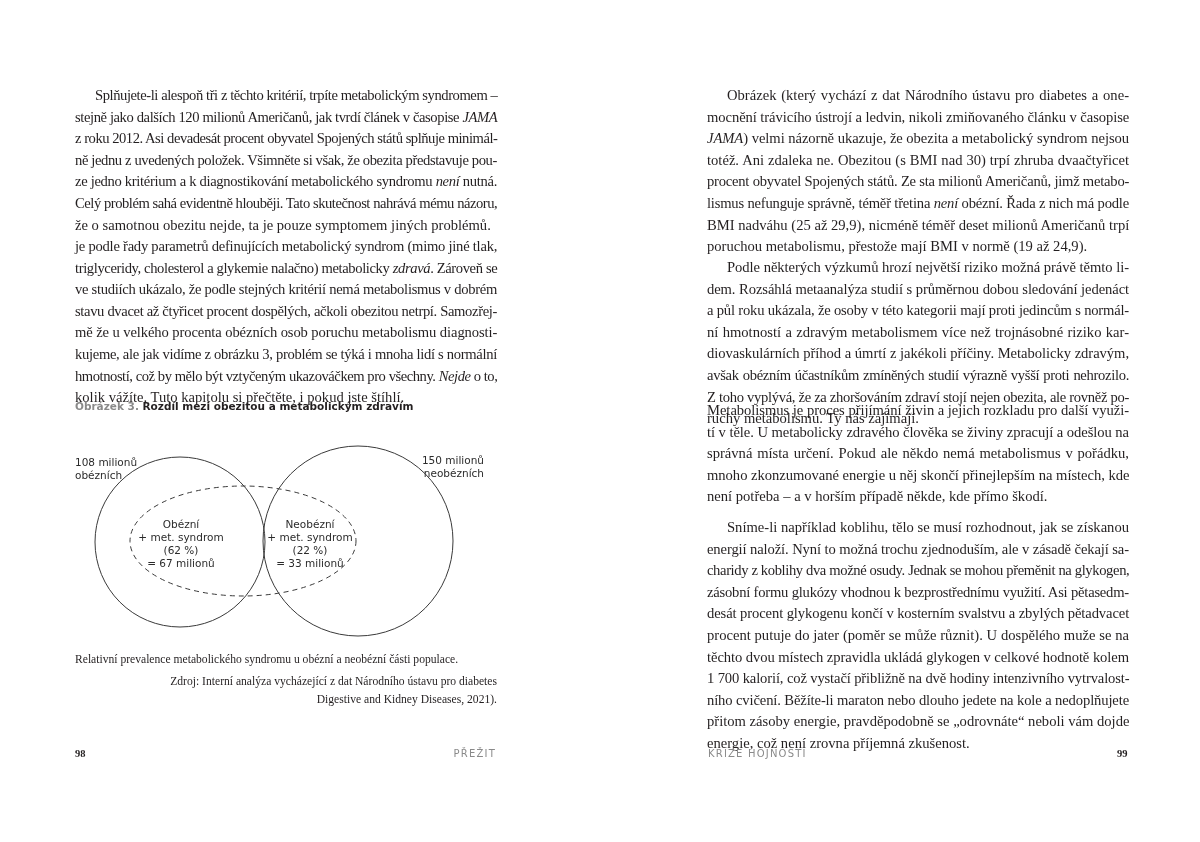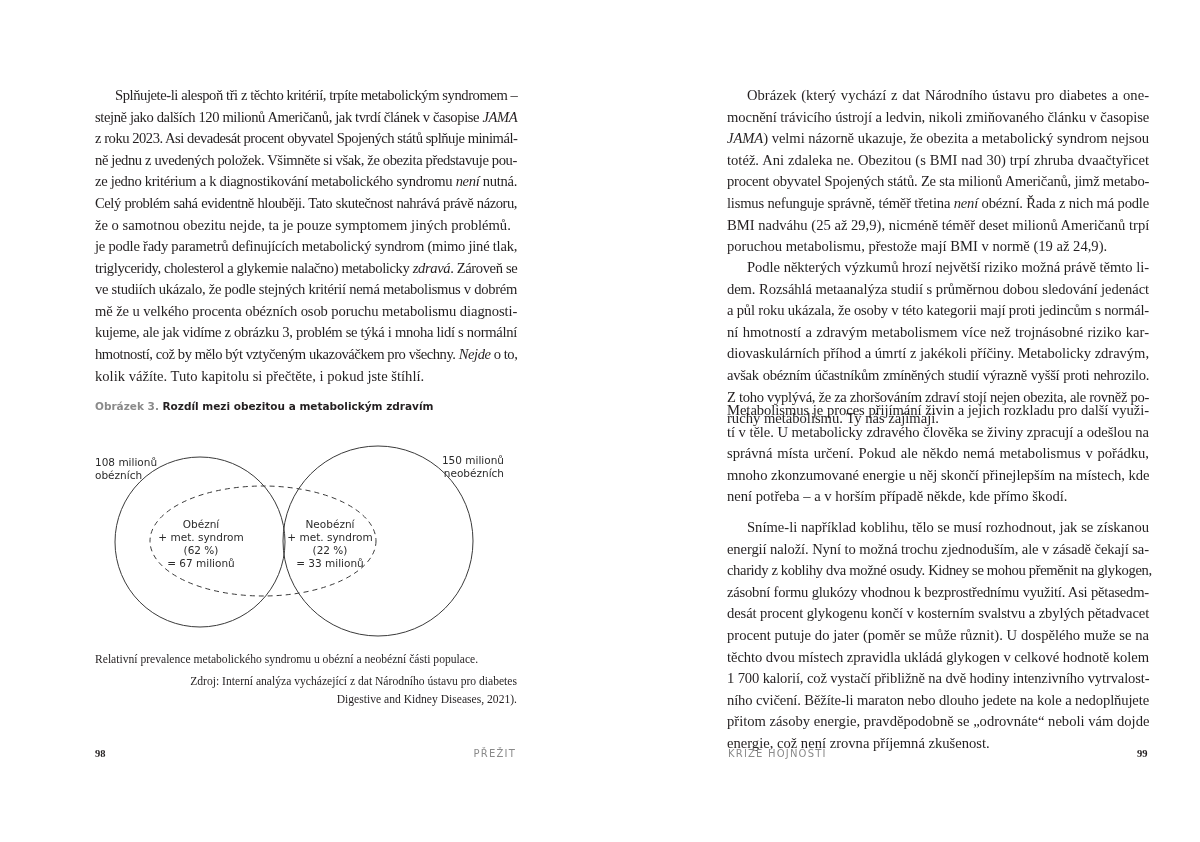--- a/index.html
+++ b/index.html
@@ -1,21 +1,21 @@
 <!DOCTYPE html>
 <html><head>
   <meta charset="utf-8">
   <style>
     html, body { margin: 0; padding: 0; background: #ffffff; }
     body {
       width: 1200px; height: 842px; position: relative; overflow: hidden;
       font-family: "Liberation Serif", "DejaVu Serif", serif;
       color: #231f20;
     }
-    .page { position: absolute; top: 0; height: 842px; margin-left: 20px; }
+    .page { position: absolute; top: 0; height: 842px; }
     .page-left { left: 0; width: 600px; }
     .page-right { left: 600px; width: 600px; }
 
     .text-block {
       position: absolute;
       width: 422px;
       font-size: 14.6px;
       line-height: 21.6px;
       text-align: justify;
       text-align-last: left;
@@ -62,31 +62,32 @@
     }
   </style>
 </head>
 <body>
 
 <div class="page page-left">
 
   <div class="text-block" style="top:85px">
     <span class="line indent" style="display: block; letter-spacing: -0.427px;">Splňujete-li alespoň tři z těchto kritérií, trpíte metabolickým syndromem –</span>
     <span class="line" style="display: block; letter-spacing: -0.4px;">stejně jako dalších 120 milionů Američanů, jak tvrdí článek v časopise <span class="it">JAMA</span></span>
-    <span class="line" style="display: block; letter-spacing: -0.474px;">z roku 2023. Asi devadesát procent obyvatel Spojených států splňuje minimál-</span>
+    <span class="line" style="display: block; letter-spacing: -0.474px;">z roku 2012. Asi devadesát procent obyvatel Spojených států splňuje minimál-</span>
     <span class="line" style="display: block; letter-spacing: -0.387px;">ně jednu z uvedených položek. Všimněte si však, že obezita představuje pou-</span>
     <span class="line" style="display: block; letter-spacing: -0.315px;">ze jedno kritérium a k diagnostikování metabolického syndromu <span class="it">není</span> nutná.</span>
-    <span class="line" style="display: block; letter-spacing: -0.459px;">Celý problém sahá evidentně hlouběji. Tato skutečnost nahrává právě názoru,</span>
+    <span class="line" style="display: block; letter-spacing: -0.459px;">Celý problém sahá evidentně hlouběji. Tato skutečnost nahrává mému názoru,</span>
     <span class="line last" style="display: block;">že o samotnou obezitu nejde, ta je pouze symptomem jiných problémů.</span>
   </div>
 
   <div class="text-block" style="top:236px">
     <span class="line" style="display: block; letter-spacing: -0.247px;">je podle řady parametrů definujících metabolický syndrom (mimo jiné tlak,</span>
     <span class="line" style="display: block; letter-spacing: -0.382px;">triglyceridy, cholesterol a glykemie nalačno) metabolicky <span class="it">zdravá</span>. Zároveň se</span>
     <span class="line" style="display: block; letter-spacing: -0.297px;">ve studiích ukázalo, že podle stejných kritérií nemá metabolismus v dobrém</span>
+    <span class="line" style="display: block; letter-spacing: -0.351px;">stavu dvacet až čtyřicet procent dospělých, ačkoli obezitou netrpí. Samozřej-</span>
     <span class="line" style="display: block; letter-spacing: -0.101px;">mě že u velkého procenta obézních osob poruchu metabolismu diagnosti-</span>
     <span class="line" style="display: block; letter-spacing: -0.307px;">kujeme, ale jak vidíme z obrázku 3, problém se týká i mnoha lidí s normální</span>
     <span class="line" style="display: block; letter-spacing: -0.452px;">hmotností, což by mělo být vztyčeným ukazováčkem pro všechny. <span class="it">Nejde</span> o to,</span>
     <span class="line last" style="display: block;">kolik vážíte. Tuto kapitolu si přečtěte, i pokud jste štíhlí.</span>
   </div>
 
   <div class="figure-title">
     <span class="fig-num">Obrázek 3.</span>
     <span class="fig-text">Rozdíl mezi obezitou a metabolickým zdravím</span>
   </div>
@@ -152,21 +153,21 @@
     <span class="line" style="display: block; letter-spacing: -0.041px;">Metabolismus je proces přijímání živin a jejich rozkladu pro další využi-</span>
     <span class="line" style="display: block; letter-spacing: -0.068px;">tí v těle. U metabolicky zdravého člověka se živiny zpracují a odešlou na</span>
     <span class="line" style="display: block;">správná místa určení. Pokud ale někdo nemá metabolismus v pořádku,</span>
     <span class="line" style="display: block; letter-spacing: -0.029px;">mnoho zkonzumované energie u něj skončí přinejlepším na místech, kde</span>
     <span class="line last" style="display: block;">není potřeba – a v horším případě někde, kde přímo škodí.</span>
   </div>
 
   <div class="text-block" style="top:517px">
     <span class="line indent" style="display: block;">Sníme-li například koblihu, tělo se musí rozhodnout, jak se získanou</span>
     <span class="line" style="display: block; letter-spacing: -0.11px;">energií naloží. Nyní to možná trochu zjednoduším, ale v zásadě čekají sa-</span>
-    <span class="line" style="display: block; letter-spacing: -0.375px;">charidy z koblihy dva možné osudy. Kidney se mohou přeměnit na glykogen,</span>
+    <span class="line" style="display: block; letter-spacing: -0.375px;">charidy z koblihy dva možné osudy. Jednak se mohou přeměnit na glykogen,</span>
     <span class="line" style="display: block; letter-spacing: -0.214px;">zásobní formu glukózy vhodnou k bezprostřednímu využití. Asi pětasedm-</span>
     <span class="line" style="display: block; letter-spacing: -0.099px;">desát procent glykogenu končí v kosterním svalstvu a zbylých pětadvacet</span>
     <span class="line" style="display: block;">procent putuje do jater (poměr se může různit). U dospělého muže se na</span>
     <span class="line" style="display: block; letter-spacing: -0.072px;">těchto dvou místech zpravidla ukládá glykogen v celkové hodnotě kolem</span>
     <span class="line" style="display: block; letter-spacing: -0.133px;">1 700 kalorií, což vystačí přibližně na dvě hodiny intenzivního vytrvalost-</span>
     <span class="line" style="display: block; letter-spacing: -0.123px;">ního cvičení. Běžíte-li maraton nebo dlouho jedete na kole a nedoplňujete</span>
     <span class="line" style="display: block;">přitom zásoby energie, pravděpodobně se „odrovnáte“ neboli vám dojde</span>
     <span class="line last" style="display: block;">energie, což není zrovna příjemná zkušenost.</span>
   </div>
 

